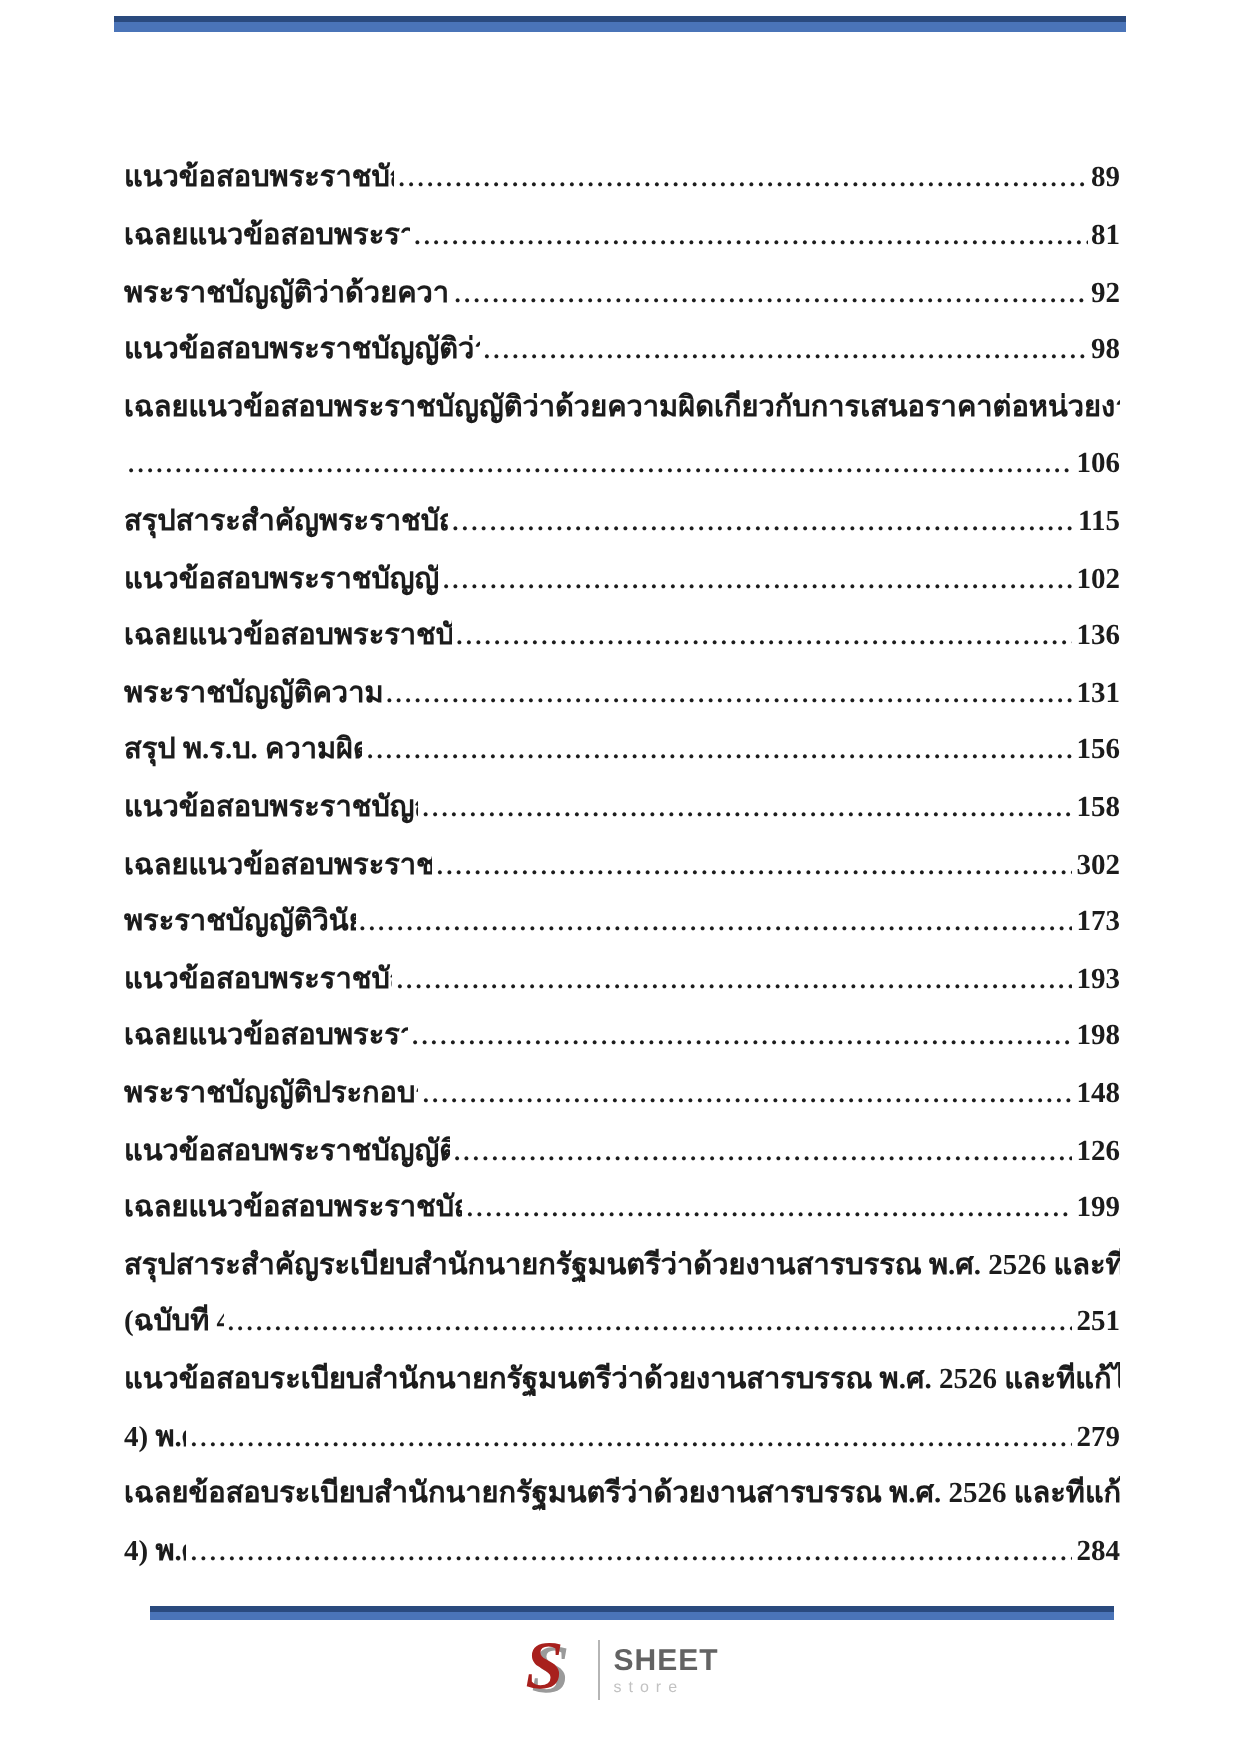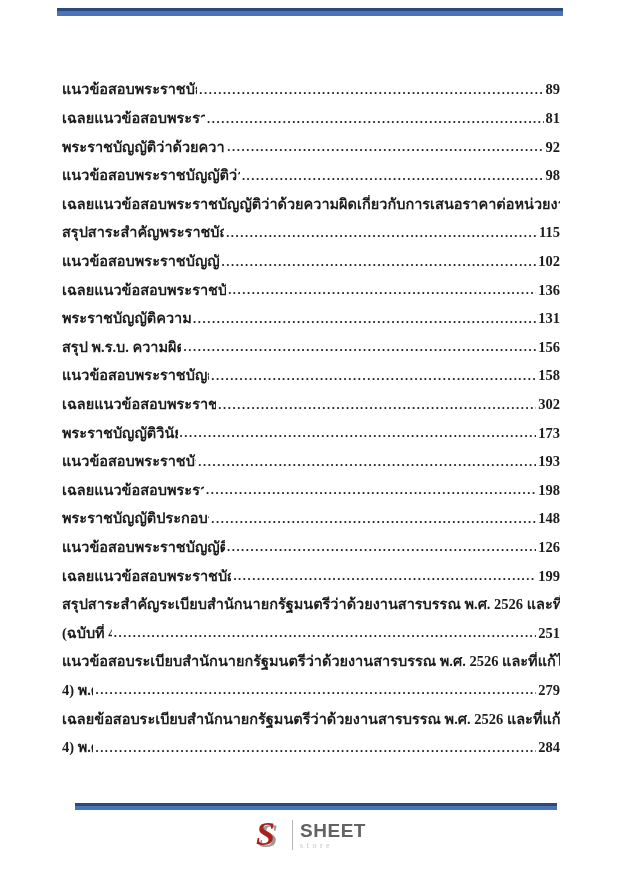--- a/index.html
+++ b/index.html
@@ -40,24 +40,24 @@
   }
   .s-mark .s-back,.s-mark .s-front{
     position:absolute;font-size:34px;font-weight:700;font-style:italic;line-height:36px;
   }
   .s-mark .s-back{left:4px;top:1px;color:#9a9a9a;}
   .s-mark .s-front{left:1px;top:-1px;}
   .logo-divider{width:1px;height:30px;background:#b5b5b5;margin:0 7px 0 5px;flex:0 0 auto;}
   .logo-text{display:flex;flex-direction:column;line-height:1;}
   .logo-name{
     font-family:"Liberation Sans",sans-serif;
-    font-size:19px;font-weight:700;color:#636363;letter-spacing:0.5px;
+    font-size:15px;font-weight:700;color:#636363;letter-spacing:0.5px;
   }
   .logo-sub{
-    font-family:Liberation Serif, serif;
+    font-family:Liberation Sans, sans-serif;
     font-size:8px;color:#c2c2c2;letter-spacing:3.5px;margin-top:2px;
   }
 </style>
 </head>
 <body>
 
 <div class="sheet">
 
   <div class="rule rule-top"></div>
 
@@ -90,20 +90,25 @@
     <span class="pg">98</span>
   </div>
 </div>
       <div>
   <div class="row">
     <span class="t">เฉลยแนวข้อสอบพระราชบัญญัติว่าด้วยความผิดเกี่ยวกับการเสนอราคาต่อหน่วยงานของรัฐ พ.ศ. 2542</span>
 
     <span class="pg"></span>
   </div>
 
+  <div class="row">
+    <span class="t"></span>
+    <span class="dots"></span>
+    <span class="pg">106</span>
+  </div>
 </div>
       <div>
   <div class="row">
     <span class="t">สรุปสาระสำคัญพระราชบัญญัติการจัดซื้อจัดจ้างและการบริหารพัสดุภาครัฐ พ.ศ.2560</span>
     <span class="dots"></span>
     <span class="pg">115</span>
   </div>
 </div>
       <div>
   <div class="row">

